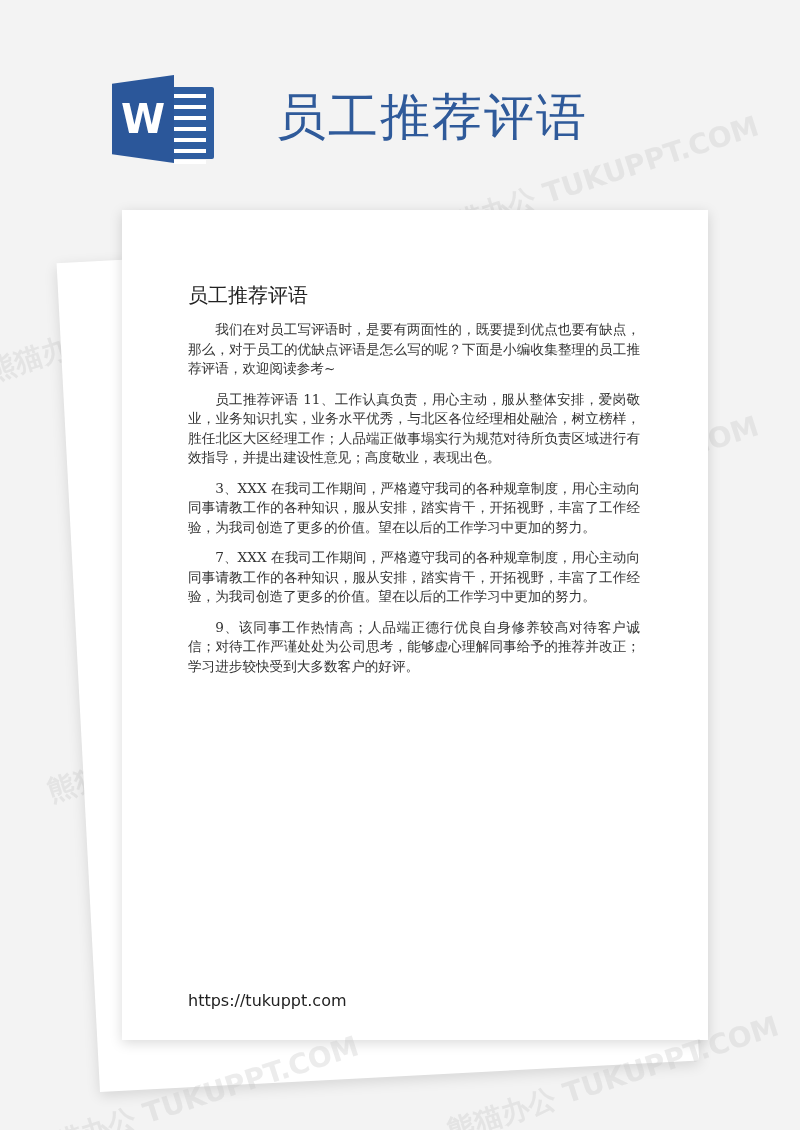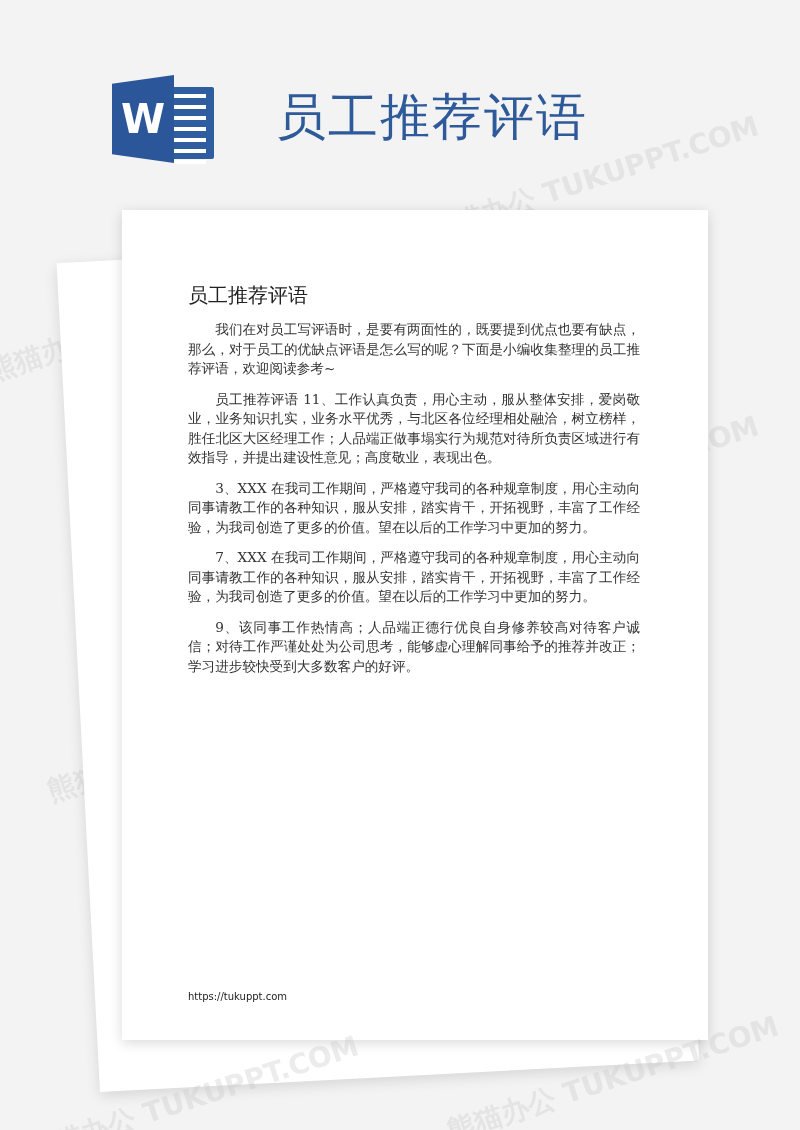--- a/index.html
+++ b/index.html
@@ -43,21 +43,21 @@
   }
   .doc-title {
     position:absolute; left:66px; top:72px; font-size:20px; color:#222;
   }
   .doc-body {
     position:absolute; left:66px; top:110px; width:452px;
     font-size:13.6px; line-height:19.5px; color:#333; text-align:justify;
   }
   .doc-body p { margin:0 0 11px 0; text-indent:2em; }
   .doc-link {
-    position:absolute; left:66px; top:781px; font-size:10px; color:#222;
+    position:absolute; left:66px; top:781px; font-size:16px; color:#222;
     font-family:"DejaVu Sans","Liberation Sans",sans-serif;
   }
 </style>
 </head>
 <body>
 
 <div>
 
   <div class="header">
     <div class="word-icon">

